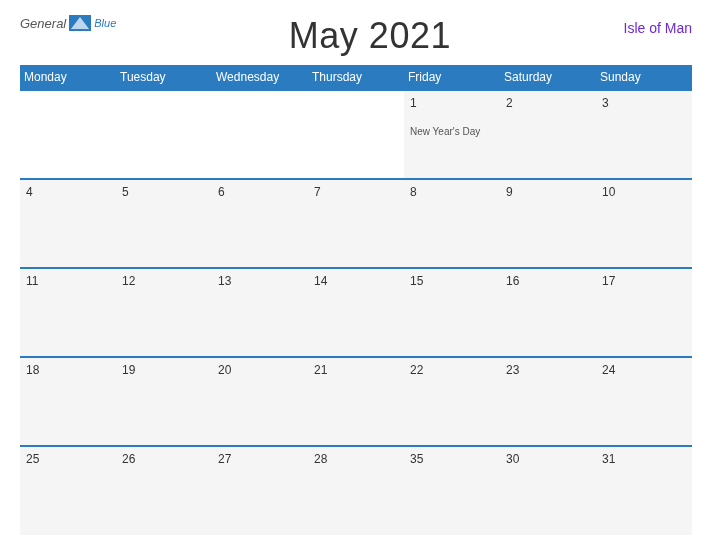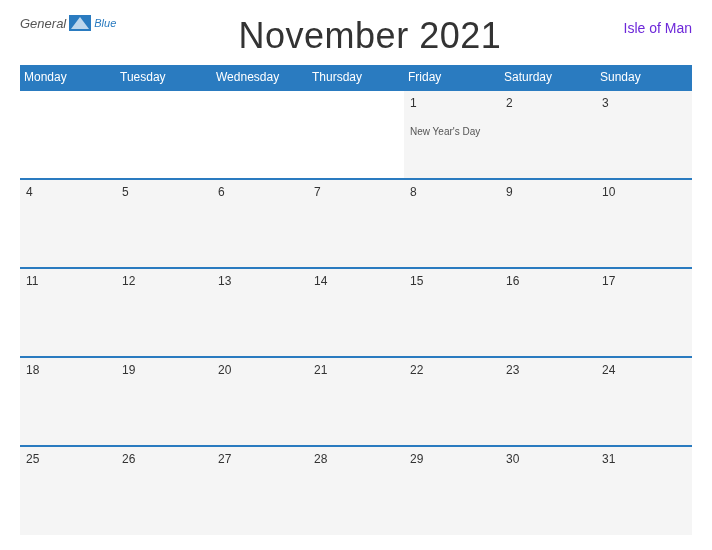--- a/index.html
+++ b/index.html
@@ -110,21 +110,21 @@
     <div class="logo">
       <span class="logo-general">General</span>
 
       <svg class="logo-flag" viewBox="0 0 22 16" xmlns="http://www.w3.org/2000/svg">
         <rect width="22" height="16" fill="#2a7bc0"></rect>
         <polygon points="11,2 20,14 2,14" fill="#fff" opacity="0.7"></polygon>
       </svg>
       <span class="logo-blue">Blue</span>
     </div>
     <div class="title-area">
-      <span class="calendar-title">November 2021</span>
+      <span class="calendar-title">May 2021</span>
     </div>
     <div class="region-label">Isle of Man</div>
   </div>
 
   <table class="calendar-table">
     <thead>
       <tr>
       <th>Monday</th>
           <th>Tuesday</th>
           <th>Wednesday</th>
@@ -227,21 +227,21 @@
           <td>
             <span class="day-number">26</span>
           </td>
           <td>
             <span class="day-number">27</span>
           </td>
           <td>
             <span class="day-number">28</span>
           </td>
           <td>
-            <span class="day-number">29</span>
+            <span class="day-number">35</span>
           </td>
           <td>
             <span class="day-number">30</span>
           </td>
           <td>
             <span class="day-number">31</span>
           </td>
         </tr>
       </tbody>
   </table>

